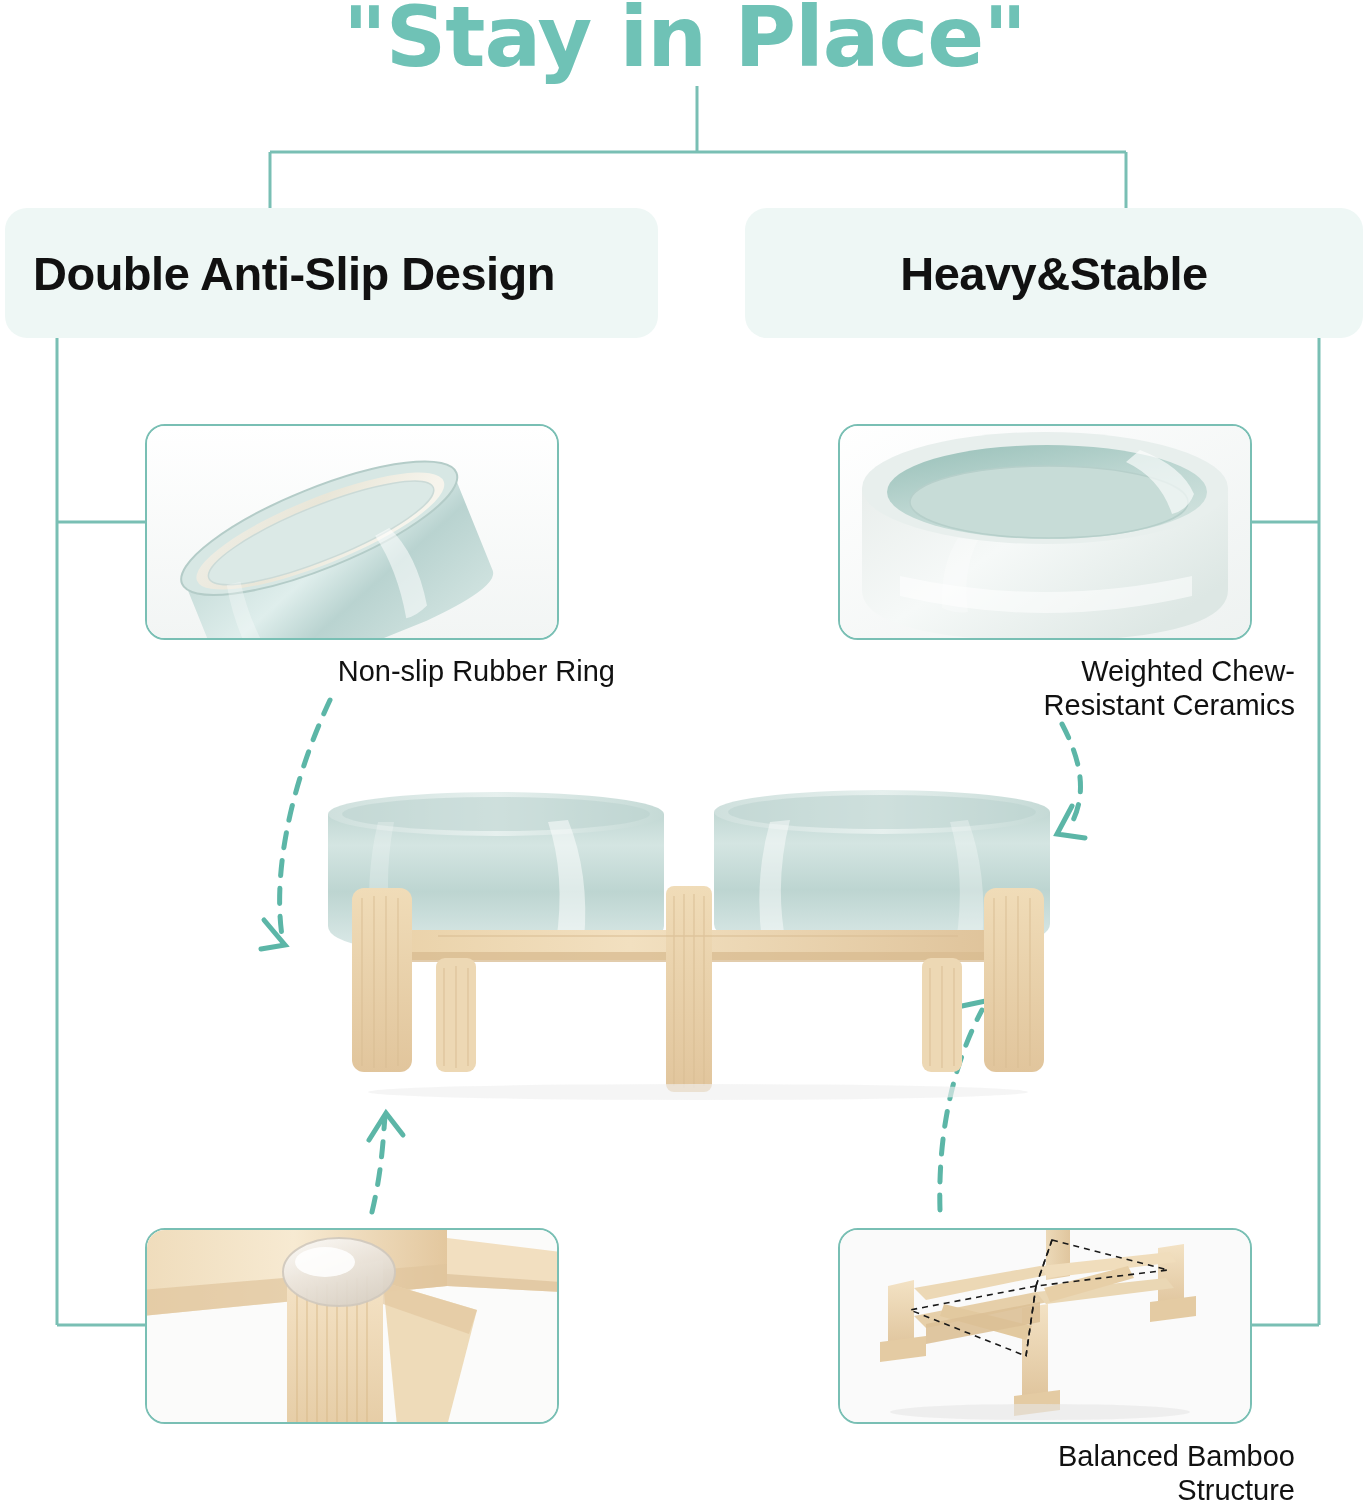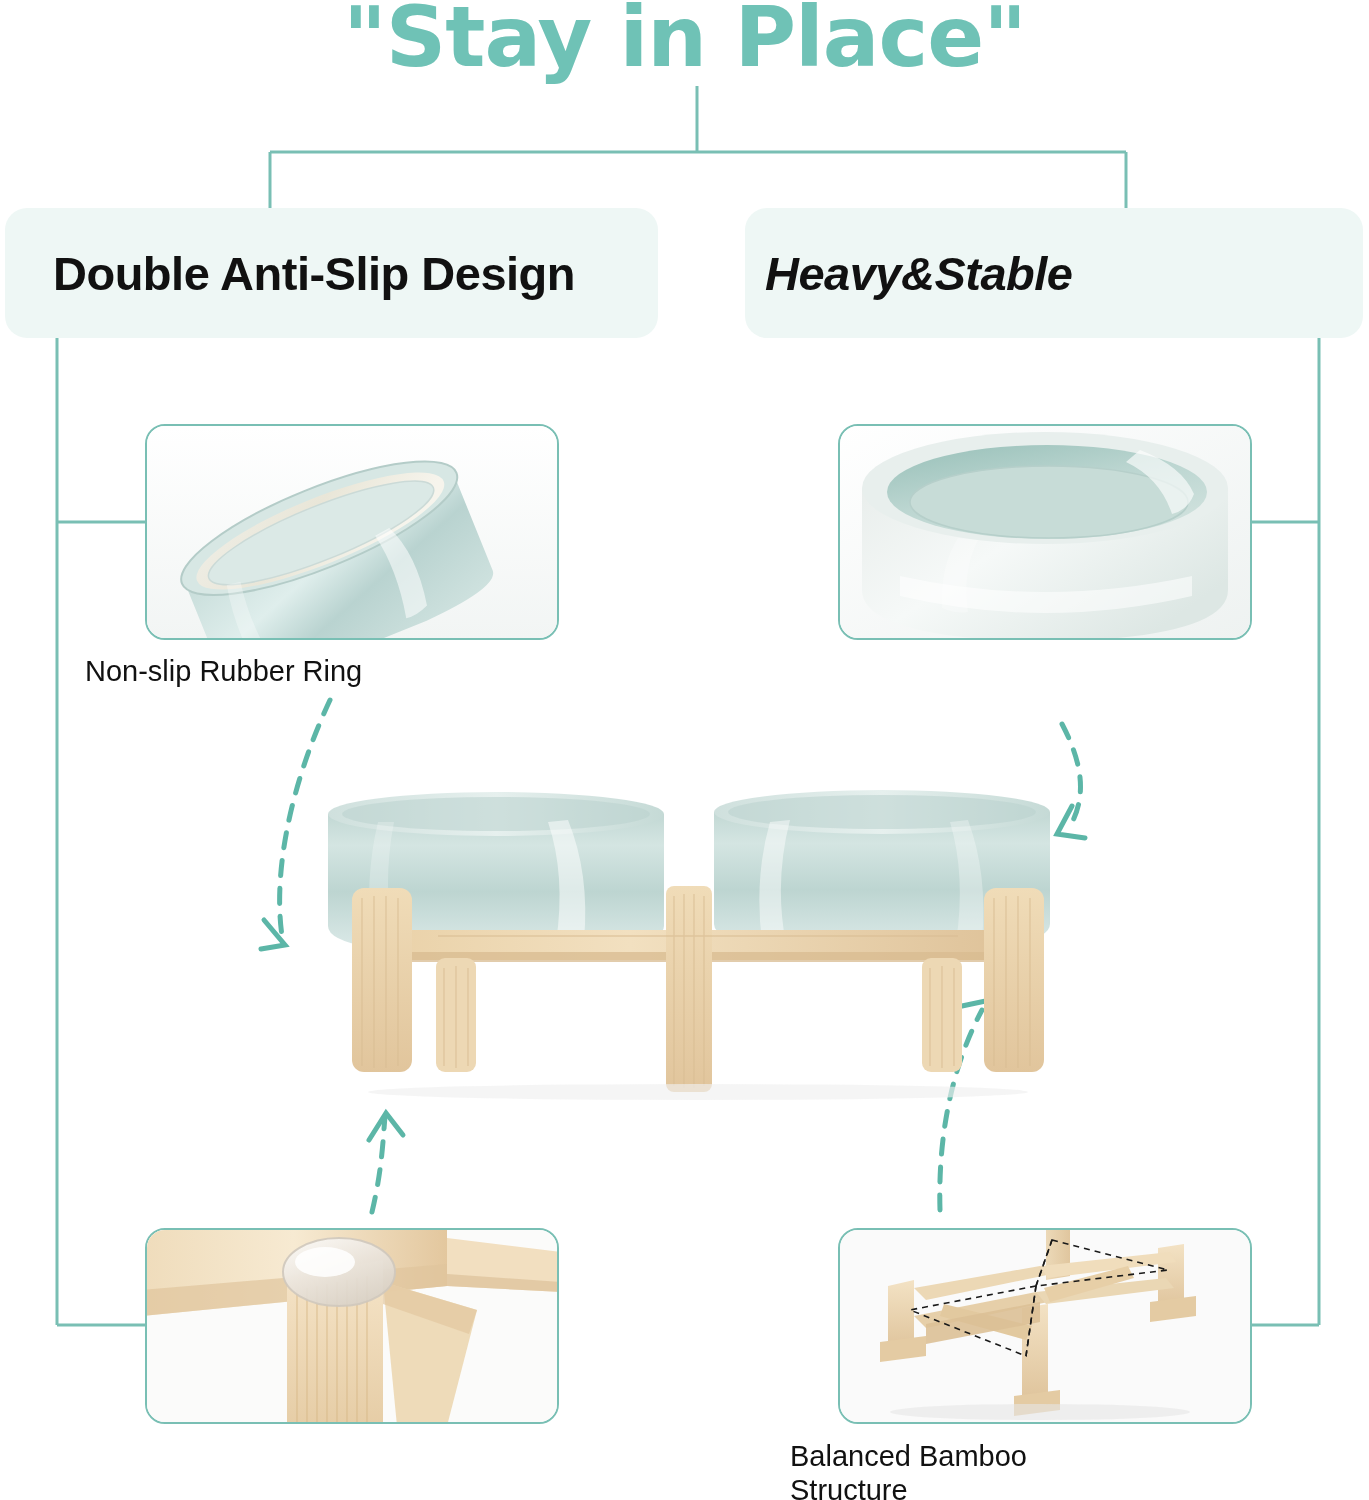--- a/index.html
+++ b/index.html
@@ -29,37 +29,36 @@
     position:absolute;
     background:#eef7f5;
     border-radius:22px;
     display:flex;align-items:center;
     height:130px;
   }
   .header-pill .htext{
     font-size:47px;font-weight:bold;color:#111111;
     white-space:nowrap;font-family:"Liberation Sans",sans-serif;
     letter-spacing:-0.5px;
-    margin-left:20px;
   }
   #header-left{left:5px;top:208px;width:625px;padding-left:28px;}
-  #header-right{left:745px;top:208px;width:618px;justify-content:flex-start;font-style:italic;}
+  #header-right{left:745px;top:208px;width:618px;justify-content:center;}
 
   
   .panel{
     position:absolute;
     border:2px solid #79bfb4;
     border-radius:20px;
     overflow:hidden;
     background:#fbfcfc;
   }
   .panel .photo{position:absolute;inset:0;overflow:hidden;}
   .caption{
     position:absolute;
-    text-align:left;
+    text-align:right;
     font-size:29px;
     color:#111111;
     line-height:1.16;
     font-family:"Liberation Sans",sans-serif;
     white-space:pre-line;
   }
 
   #panel-tl{left:145px;top:424px;width:410px;height:212px;}
   #caption-tl{left:85px;top:655px;width:530px;}
   #panel-tr{left:838px;top:424px;width:410px;height:212px;}
@@ -193,20 +192,22 @@
         <ellipse cx="209" cy="76" rx="139" ry="36" fill="#c7dcd7"></ellipse>
         <ellipse cx="209" cy="76" rx="139" ry="36" fill="none" stroke="#b6cfca" stroke-width="1.5"></ellipse>
 
         <path d="M300,24 q42,16 54,44 q-6,16 -22,20 q-12,-36 -46,-52 Z" fill="#ffffff" opacity="0.62"></path>
         <path d="M118,112 q-18,28 -16,70 q14,6 26,4 q-6,-40 10,-72 Z" fill="#ffffff" opacity="0.28"></path>
 
         <path d="M60,150 Q205,182 352,150 L352,170 Q205,204 60,170 Z" fill="#ffffff" opacity="0.55"></path>
       </svg>
     </div>
   </div>
+  <div class="caption" id="caption-tr">Weighted Chew-
+Resistant Ceramics</div>
 
   <div class="panel" id="panel-bl">
     <div class="photo">
       <svg class="ph-svg" viewBox="0 0 410 192" preserveAspectRatio="xMidYMid slice">
         <defs>
           <linearGradient id="bl1" x1="0" y1="0" x2="0" y2="1">
             <stop offset="0" stop-color="#f6e5c9"></stop>
               <stop offset="1" stop-color="#e6cda6"></stop>
           </linearGradient>
           <linearGradient id="bl2" x1="0" y1="0" x2="1" y2="0">

